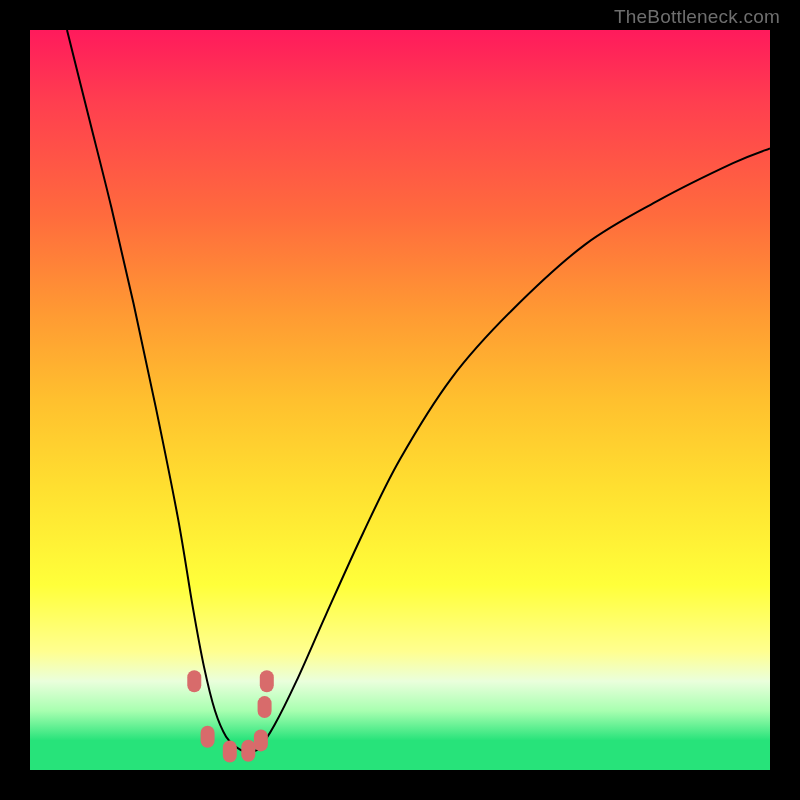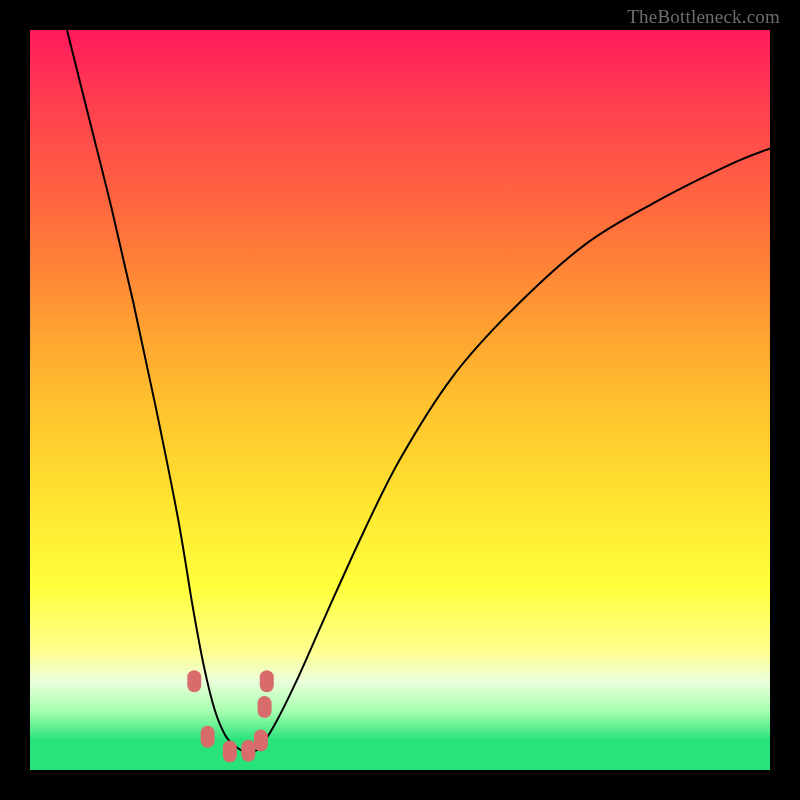--- a/index.html
+++ b/index.html
@@ -1,17 +1,17 @@
 <!DOCTYPE html>
 <html><head>
 <meta charset="utf-8">
 <style>
   * { margin: 0; padding: 0; box-sizing: border-box; }
   body { width: 800px; height: 800px; overflow: hidden; background: #000; position: relative; font-family: Arial, sans-serif; }
-  .frame { position: absolute; top: 0; left: 0; width: 800px; height: 800px; background: #000; font-family: Liberation Serif, serif; }
+  .frame { position: absolute; top: 0; left: 0; width: 800px; height: 800px; background: #000; }
   .plot-area {
     position: absolute;
     top: 30px;
     left: 30px;
     width: 740px;
     height: 740px;
     background: linear-gradient(to bottom,
       #ff1a5c 0%,
       #ff3f4f 10%,
       #ff6b3d 25%,

